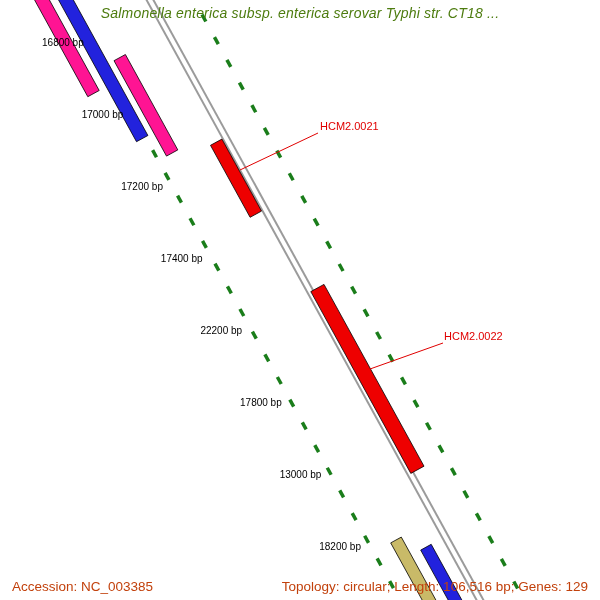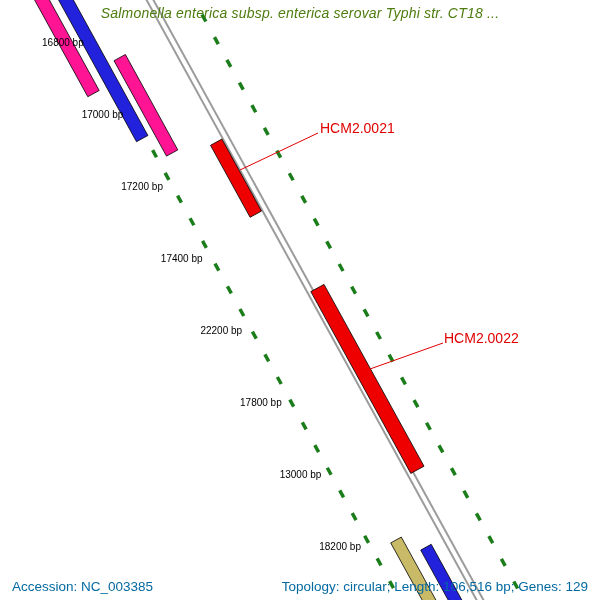--- a/index.html
+++ b/index.html
@@ -3,23 +3,23 @@
 <meta charset="utf-8">
 <style>
   html,body{margin:0;padding:0;width:600px;height:600px;background:#ffffff;overflow:hidden;
             font-family:"Liberation Sans",sans-serif;}
   .viewer{position:relative;width:600px;height:600px;background:#fff;}
   .viewer > svg{position:absolute;left:0;top:0;}
   .map-title{position:absolute;top:5px;left:0;right:0;text-align:center;
              font-style:italic;font-size:14px;color:#4d7c0f;letter-spacing:.2px;}
   .layer{position:absolute;left:0;top:0;width:600px;height:600px;pointer-events:none;}
   .ruler-label{position:absolute;width:80px;text-align:right;font-size:10px;color:#000;white-space:nowrap;}
-  .feature-label{position:absolute;font-size:14px;white-space:nowrap;}
+  .feature-label{position:absolute;font-size:11px;white-space:nowrap;}
   .statusbar{position:absolute;left:0;right:0;bottom:0;display:flex;justify-content:space-between;
-             padding:0 12px 6px 12px;font-size:13.5px;color:#0369a1;}
+             padding:0 12px 6px 12px;font-size:13.5px;color:#c2410c;}
 </style>
 </head>
 <body>
 
 <div class="viewer">
   <svg width="600" height="600" viewBox="0 0 600 600">
       <line x1="143.4" y1="-12" x2="486.6" y2="612" stroke="#9b9b9b" stroke-width="8"></line>
       <line x1="143.4" y1="-12" x2="486.6" y2="612" stroke="#ffffff" stroke-width="4"></line>
       <line x1="65.30032500091139" y1="-8.544863634706587" x2="69.15567499908863" y2="-1.535136365293412" stroke="#1a7d1a" stroke-width="3.5"></line>
       <line x1="77.77432500091138" y1="14.135136365293413" x2="81.62967499908862" y2="21.14486363470659" stroke="#1a7d1a" stroke-width="3.5"></line>

